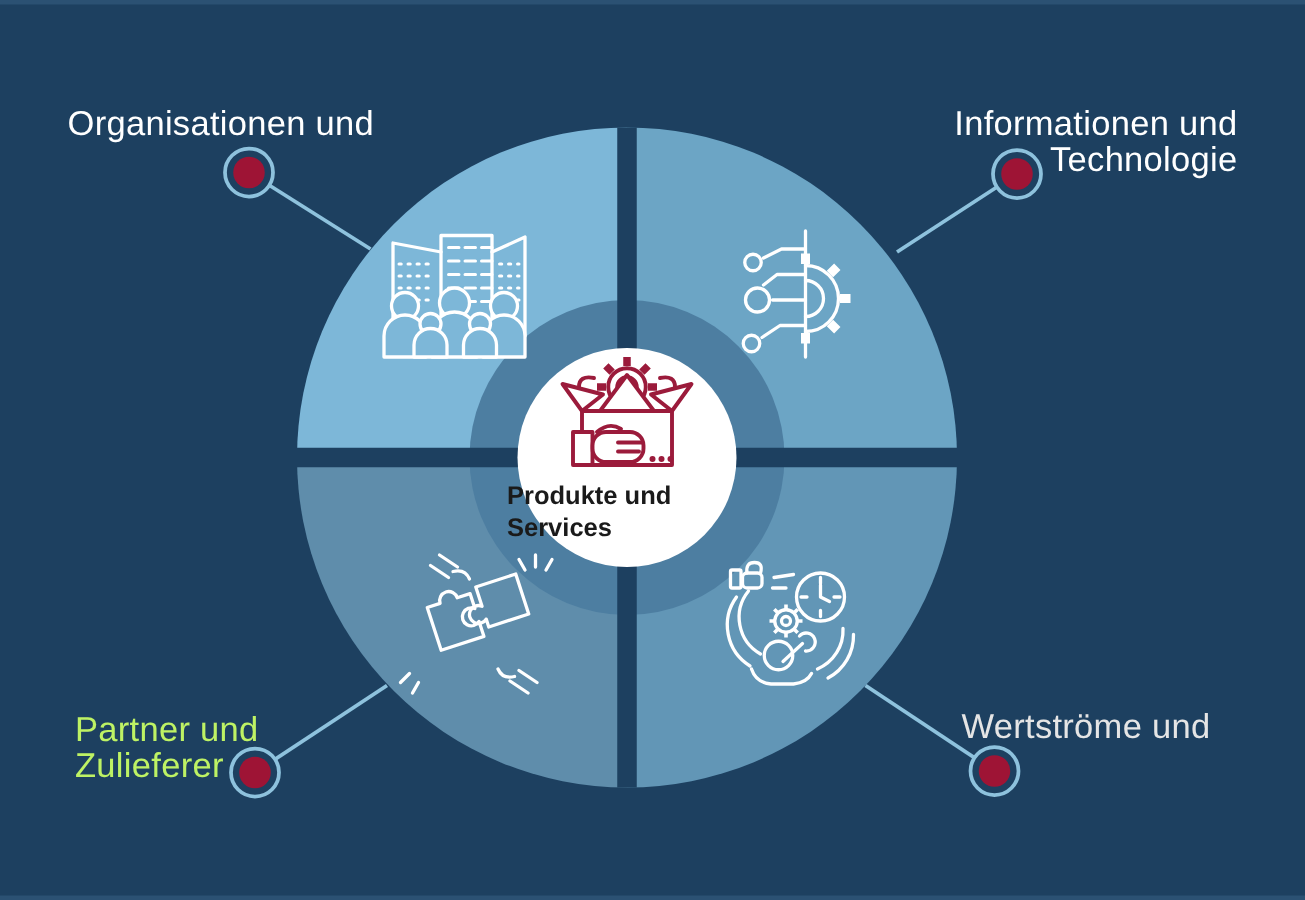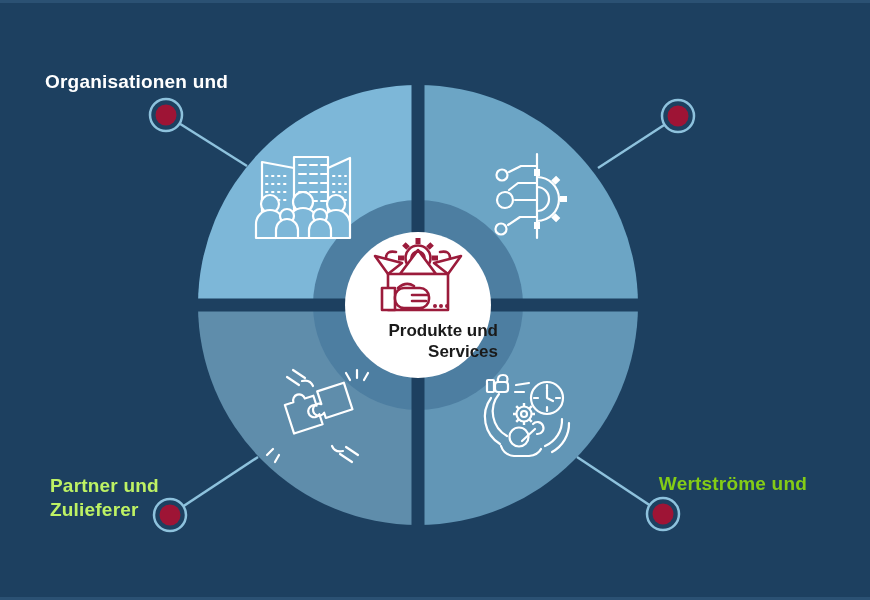--- a/index.html
+++ b/index.html
@@ -2,31 +2,31 @@
 <html><head>
 <meta charset="utf-8">
 <style>
   html,body{margin:0;padding:0;background:#10283d;}
   #stage{
     position:relative;width:870px;height:600px;overflow:hidden;
     font-family:"Liberation Sans","DejaVu Sans",sans-serif;
   }
   #stage svg{position:absolute;left:0;top:0;}
   .lbl{
-    position:absolute;font-weight:700;font-size:19px;line-height:24px;
+    position:absolute;font-weight:400;font-size:23px;line-height:24px;
     letter-spacing:.2px;white-space:nowrap;z-index:3;
   }
   .lbl.right{text-align:right;}
   .lbl-tl{left:45px;top:70px;}
   .lbl-tr{right:45px;top:70px;}
   .lbl-bl{left:50px;top:474px;}
   .lbl-br{right:63px;top:472px;}
   .center-label{
     position:absolute;left:338px;top:320px;width:160px;z-index:3;
-    text-align:right;font-weight:700;font-size:17px;line-height:21px;
+    text-align:left;font-weight:700;font-size:17px;line-height:21px;
   }
 </style>
 </head>
 <body>
 
 <div id="stage">
 
 <svg width="870" height="600" viewBox="0 0 870 600">
 
   <rect x="0" y="0" width="870" height="600" fill="#1d4060"></rect>
@@ -168,25 +168,29 @@
       <circle cx="435" cy="306" r="2"></circle>
       <circle cx="441" cy="306" r="2"></circle>
       <circle cx="447" cy="306" r="2"></circle>
     </g>
   </g>
 </svg>
 
 <div class="lbl lbl-tl" style="color: rgb(255, 255, 255);">
   <div>Organisationen und</div>
 </div>
+<div class="lbl lbl-tr right" style="color: rgb(255, 255, 255);">
+  <div>Informationen und</div>
+  <div>Technologie</div>
+</div>
 <div class="lbl lbl-bl" style="color: #bef264;">
   <div>Partner und</div>
   <div>Zulieferer</div>
 </div>
-<div class="lbl lbl-br right" style="color: #84cc16;">
+<div class="lbl lbl-br right" style="color: #e5e5e5;">
   <div>Wertströme und</div>
 </div>
 
 <div class="center-label" style="color: rgb(26, 26, 26);">
   <div>Produkte und</div>
   <div>Services</div>
 </div>
 
 </div>
 

